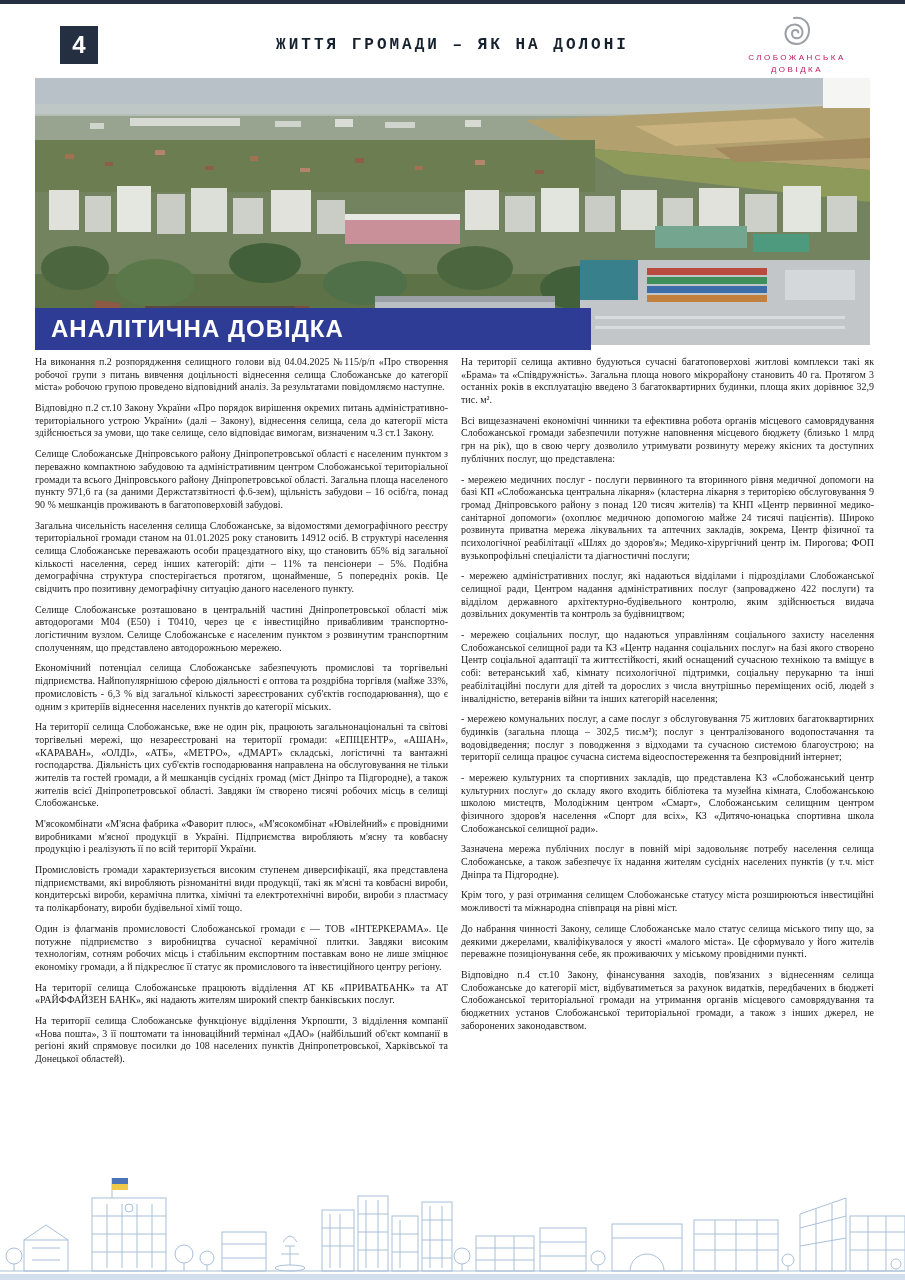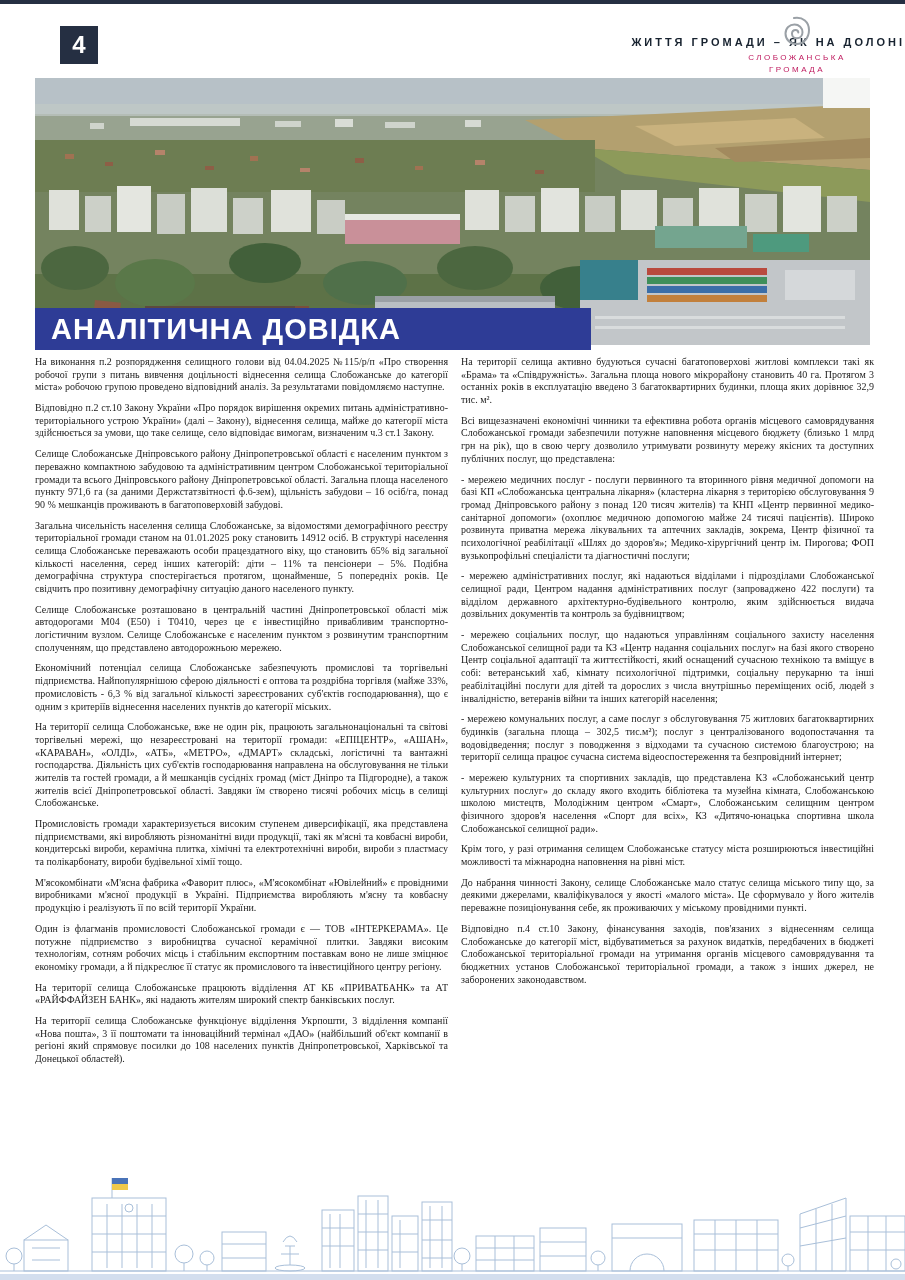--- a/index.html
+++ b/index.html
@@ -3,33 +3,33 @@
 <meta charset="utf-8">
 <style>
   html,body{margin:0;padding:0;background:#ffffff;}
   .page{position:relative;width:905px;height:1280px;background:#fff;overflow:hidden;
         font-family:"Liberation Serif","DejaVu Serif",serif;color:#1c1c1c;}
   .toprule{position:absolute;top:0;left:0;width:100%;height:4px;background:#252f42;}
   
   .pagenum{position:absolute;left:60px;top:26px;width:38px;height:38px;background:#252f42;
            color:#fff;display:flex;align-items:center;justify-content:center;
            font-family:"Liberation Sans",sans-serif;font-weight:bold;font-size:24px;}
-  .mast-title{position:absolute;left:0;top:36px;width:100%;text-align:right;
-              font-family:Liberation Sans, sans-serif;font-weight:bold;font-size:11px;
+  .mast-title{position:absolute;left:0;top:36px;width:100%;text-align:center;
+              font-family:Liberation Mono, monospace;font-weight:bold;font-size:16px;
               letter-spacing:3px;color:#17222f;}
   .logo{position:absolute;right:38px;top:14px;width:140px;text-align:center;color:#be185d;}
   .logo svg{display:block;margin:0 auto 4px auto;}
   .logo .lt{font-family:"Liberation Sans",sans-serif;font-size:8px;letter-spacing:2.5px;line-height:1.5;}
   
   .photo{position:absolute;left:35px;top:78px;width:835px;height:267px;overflow:visible;}
   .photo svg.aerial{display:block;width:835px;height:267px;}
   .banner{position:absolute;left:0;bottom:-5px;width:556px;height:42px;background:#2e3c96;
           display:flex;align-items:center;padding-left:16px;box-sizing:border-box;}
   .banner span{color:#fff;font-family:"Liberation Sans",sans-serif;font-weight:bold;
-               font-size:29px;letter-spacing:1px;white-space:nowrap;}
+               font-size:24px;letter-spacing:1px;white-space:nowrap;}
   
   .article{position:absolute;left:35px;top:356px;width:839px;display:flex;gap:13px;}
   .col{width:413px;}
   .para{margin:0 0 8px 0;font-size:10px;line-height:1.27;text-align:justify;font-family:Liberation Serif, serif;}
   
   .skyline{position:absolute;left:0;bottom:0;width:905px;height:112px;}
   .skyline svg{display:block;width:905px;height:112px;}
 </style>
 </head>
 <body>
@@ -41,21 +41,21 @@
     <span>4</span>
   </div>
   <div class="mast-title">ЖИТТЯ ГРОМАДИ – ЯК НА ДОЛОНІ</div>
   <div class="logo">
     <svg width="34" height="34" viewBox="0 0 34 34">
       <path d="M14 4 C 23 2.5 29 8 29 16 C 29 24.5 23 30 16.5 30 C 10 30 5.5 25.5 5.5 19.5
                C 5.5 14 9.5 10.5 14.5 10.5 C 19 10.5 22.5 13.8 22.5 18.2 C 22.5 21.8 20 24.3 16.8 24.3
                C 14 24.3 12 22.3 12 19.8 C 12 17.6 13.6 16.1 15.6 16.1 C 17.2 16.1 18.3 17.2 18.3 18.6" fill="none" stroke="#9aa0a6" stroke-width="2" stroke-linecap="round"></path>
     </svg>
     <div class="lt">СЛОБОЖАНСЬКА</div>
-    <div class="lt">ГРОМАДА</div>
+    <div class="lt">ДОВІДКА</div>
   </div>
 
   <div class="photo">
     <svg class="aerial" viewBox="0 0 835 267" preserveAspectRatio="none">
       <rect x="0" y="0" width="835" height="267" fill="#74835f"></rect>
 
       <rect x="0" y="0" width="835" height="36" fill="#b7c1c7"></rect>
       <rect x="0" y="26" width="835" height="16" fill="#c0c8c6" opacity="0.85"></rect>
 
       <rect x="0" y="38" width="835" height="30" fill="#98a390"></rect>
@@ -145,41 +145,42 @@
       <rect x="788" y="0" width="47" height="30" fill="#f5f6f4"></rect>
     </svg>
     <div class="banner">
       <span>АНАЛІТИЧНА ДОВІДКА</span>
     </div>
   </div>
 
   <div class="article">
     <div class="col">
       <p class="para">На виконання п.2 розпорядження селищного голови від 04.04.2025 №115/р/п «Про створення робочої групи з питань вивчення доцільності віднесення селища Слобожанське до категорії міста» робочою групою проведено відповідний аналіз. За результатами повідомляємо наступне.</p>
-      <p class="para">Відповідно п.2 ст.10 Закону України «Про порядок вирішення окремих питань адміністративно-територіального устрою України» (далі – Закону), віднесення селища, майже до категорії міста здійснюється за умови, що таке селище, село відповідає вимогам, визначеним ч.3 ст.1 Закону.</p>
+      <p class="para">Відповідно п.2 ст.10 Закону України «Про порядок вирішення окремих питань адміністративно-територіального устрою України» (далі – Закону), віднесення селища, села до категорії міста здійснюється за умови, що таке селище, село відповідає вимогам, визначеним ч.3 ст.1 Закону.</p>
       <p class="para">Селище Слобожанське Дніпровського району Дніпропетровської області є населеним пунктом з переважно компактною забудовою та адміністративним центром Слобожанської територіальної громади та всього Дніпровського району Дніпропетровської області. Загальна площа населеного пункту 971,6 га (за даними Держстатзвітності ф.6-зем), щільність забудови – 16 осіб/га, понад 90 % мешканців проживають в багатоповерховій забудові.</p>
       <p class="para">Загальна чисельність населення селища Слобожанське, за відомостями демографічного реєстру територіальної громади станом на 01.01.2025 року становить 14912 осіб. В структурі населення селища Слобожанське переважають особи працездатного віку, що становить 65% від загальної кількості населення, серед інших категорій: діти – 11% та пенсіонери – 5%. Подібна демографічна структура спостерігається протягом, щонайменше, 5 попередніх років. Це свідчить про позитивну демографічну ситуацію даного населеного пункту.</p>
       <p class="para">Селище Слобожанське розташовано в центральній частині Дніпропетровської області між автодорогами М04 (Е50) і Т0410, через це є інвестиційно привабливим транспортно-логістичним вузлом. Селище Слобожанське є населеним пунктом з розвинутим транспортним сполученням, що представлено автодорожньою мережею.</p>
       <p class="para">Економічний потенціал селища Слобожанське забезпечують промислові та торгівельні підприємства. Найпопулярнішою сферою діяльності є оптова та роздрібна торгівля (майже 33%, промисловість - 6,3 % від загальної кількості зареєстрованих суб'єктів господарювання), що є одним з критеріїв віднесення населених пунктів до категорії міських.</p>
       <p class="para">На території селища Слобожанське, вже не один рік, працюють загальнонаціональні та світові торгівельні мережі, що незареєстровані на території громади: «ЕПІЦЕНТР», «АШАН», «КАРАВАН», «ОЛДІ», «АТБ», «МЕТРО», «ДМАРТ» складські, логістичні та вантажні господарства. Діяльність цих суб'єктів господарювання направлена на обслуговування не тільки жителів та гостей громади, а й мешканців сусідніх громад (міст Дніпро та Підгородне), а також жителів всієї Дніпропетровської області. Завдяки їм створено тисячі робочих місць в селищі Слобожанське.</p>
+      <p class="para">М'ясокомбінати «М'ясна фабрика «Фаворит плюс», «М'ясокомбінат «Ювілейний» є провідними виробниками м'ясної продукції в Україні. Підприємства виробляють м'ясну та ковбасну продукцію і реалізують її по всій території України.</p>
       <p class="para">Промисловість громади характеризується високим ступенем диверсифікації, яка представлена підприємствами, які виробляють різноманітні види продукції, такі як м'ясні та ковбасні вироби, кондитерські вироби, керамічна плитка, хімічні та електротехнічні вироби, вироби з пластмасу та полікарбонату, вироби будівельної хімії тощо.</p>
-      <p class="para">М'ясокомбінати «М'ясна фабрика «Фаворит плюс», «М'ясокомбінат «Ювілейний» є провідними виробниками м'ясної продукції в Україні. Підприємства виробляють м'ясну та ковбасну продукцію і реалізують її по всій території України.</p>
       <p class="para">Один із флагманів промисловості Слобожанської громади є — ТОВ «ІНТЕРКЕРАМА». Це потужне підприємство з виробництва сучасної керамічної плитки. Завдяки високим технологіям, сотням робочих місць і стабільним експортним поставкам воно не лише зміцнює економіку громади, а й підкреслює її статус як промислового та інвестиційного центру регіону.</p>
       <p class="para">На території селища Слобожанське працюють відділення АТ КБ «ПРИВАТБАНК» та АТ «РАЙФФАЙЗЕН БАНК», які надають жителям широкий спектр банківських послуг.</p>
       <p class="para">На території селища Слобожанське функціонує відділення Укрпошти, 3 відділення компанії «Нова пошта», 3 її поштомати та інноваційний термінал «ДАО» (найбільший об'єкт компанії в регіоні який спрямовує посилки до 108 населених пунктів Дніпропетровської, Харківської та Донецької областей).</p>
     </div>
     <div class="col">
       <p class="para">На території селища активно будуються сучасні багатоповерхові житлові комплекси такі як «Брама» та «Співдружність». Загальна площа нового мікрорайону становить 40 га. Протягом 3 останніх років в експлуатацію введено 3 багатоквартирних будинки, площа яких дорівнює 32,9 тис. м².</p>
       <p class="para">Всі вищезазначені економічні чинники та ефективна робота органів місцевого самоврядування Слобожанської громади забезпечили потужне наповнення місцевого бюджету (близько 1 млрд грн на рік), що в свою чергу дозволило утримувати розвинуту мережу якісних та доступних публічних послуг, що представлена:</p>
       <p class="para">- мережею медичних послуг - послуги первинного та вторинного рівня медичної допомоги на базі КП «Слобожанська центральна лікарня» (кластерна лікарня з територією обслуговування 9 громад Дніпровського району з понад 120 тисяч жителів) та КНП «Центр первинної медико-санітарної допомоги» (охоплює медичною допомогою майже 24 тисячі пацієнтів). Широко розвинута приватна мережа лікувальних та аптечних закладів, зокрема, Центр фізичної та психологічної реабілітації «Шлях до здоров'я»; Медико-хірургічний центр ім. Пирогова; ФОП вузькопрофільні спеціалісти та діагностичні послуги;</p>
       <p class="para">- мережею адміністративних послуг, які надаються відділами і підрозділами Слобожанської селищної ради, Центром надання адміністративних послуг (запроваджено 422 послуги) та відділом державного архітектурно-будівельного контролю, яким здійснюється видача дозвільних документів та контроль за будівництвом;</p>
       <p class="para">- мережею соціальних послуг, що надаються управлінням соціального захисту населення Слобожанської селищної ради та КЗ «Центр надання соціальних послуг» на базі якого створено Центр соціальної адаптації та життєстійкості, який оснащений сучасною технікою та вміщує в собі: ветеранський хаб, кімнату психологічної підтримки, соціальну перукарню та інші реабілітаційні послуги для дітей та дорослих з числа внутрішньо переміщених осіб, людей з інвалідністю, ветеранів війни та інших категорій населення;</p>
       <p class="para">- мережею комунальних послуг, а саме послуг з обслуговування 75 житлових багатоквартирних будинків (загальна площа – 302,5 тис.м²); послуг з централізованого водопостачання та водовідведення; послуг з поводження з відходами та сучасною системою благоустрою; на території селища працює сучасна система відеоспостереження та безпровідний інтернет;</p>
       <p class="para">- мережею культурних та спортивних закладів, що представлена КЗ «Слобожанський центр культурних послуг» до складу якого входить бібліотека та музейна кімната, Слобожанською школою мистецтв, Молодіжним центром «Смарт», Слобожанським селищним центром фізичного здоров'я населення «Спорт для всіх», КЗ «Дитячо-юнацька спортивна школа Слобожанської селищної ради».</p>
-      <p class="para">Крім того, у разі отримання селищем Слобожанське статусу міста розширюються інвестиційні можливості та міжнародна наповнення на рівні міст.</p>
+      <p class="para">Зазначена мережа публічних послуг в повній мірі задовольняє потребу населення селища Слобожанське, а також забезпечує їх надання жителям сусідніх населених пунктів (у т.ч. міст Дніпра та Підгородне).</p>
+      <p class="para">Крім того, у разі отримання селищем Слобожанське статусу міста розширюються інвестиційні можливості та міжнародна співпраця на рівні міст.</p>
       <p class="para">До набрання чинності Закону, селище Слобожанське мало статус селища міського типу що, за деякими джерелами, кваліфікувалося у якості «малого міста». Це сформувало у його жителів переважне позиціонування себе, як проживаючих у міському провідними пункті.</p>
       <p class="para">Відповідно п.4 ст.10 Закону, фінансування заходів, пов'язаних з віднесенням селища Слобожанське до категорії міст, відбуватиметься за рахунок видатків, передбачених в бюджеті Слобожанської територіальної громади на утримання органів місцевого самоврядування та бюджетних установ Слобожанської територіальної громади, а також з інших джерел, не заборонених законодавством.</p>
     </div>
   </div>
 
   <div class="skyline">
     <svg viewBox="0 0 905 112">
       <g stroke="#a9bfd9" stroke-width="1" fill="none">
 
         <line x1="0" y1="103" x2="905" y2="103"></line>

